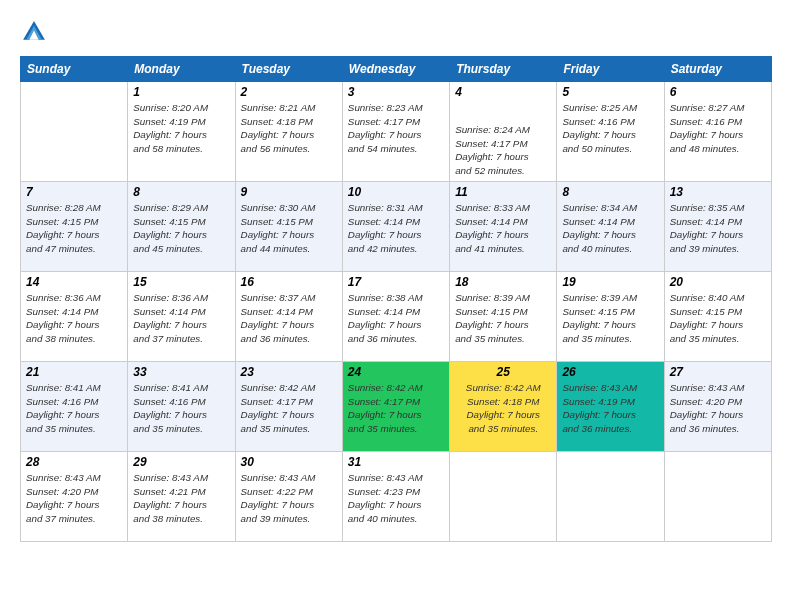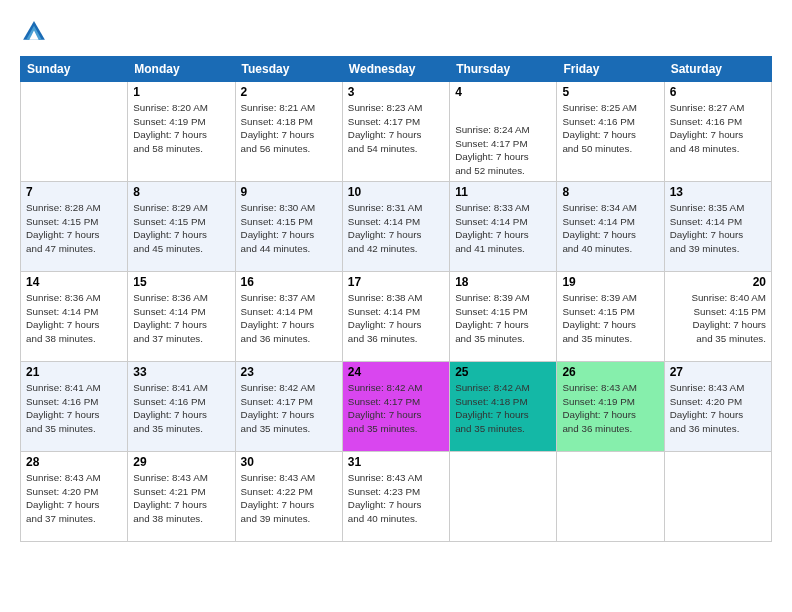--- a/index.html
+++ b/index.html
@@ -9,20 +9,21 @@
       width: 792px;
       height: 612px;
       overflow: hidden;
     }
     .page {
       width: 792px;
       height: 453px;
       padding: 18px 20px 10px 20px;
       display: flex;
       flex-direction: column;
+      font-style: italic;
     }
     .header {
       display: flex;
       justify-content: space-between;
       align-items: flex-start;
       margin-bottom: 10px;
     }
     .logo {
       display: flex;
       align-items: center;
@@ -267,21 +268,21 @@
 Daylight: 7 hours
 and 35 minutes.</div>
           </td>
           <td style="background-color: rgb(255, 255, 255);">
             <span class="day-num">19</span>
             <div class="day-info" style="white-space: pre-line;">Sunrise: 8:39 AM
 Sunset: 4:15 PM
 Daylight: 7 hours
 and 35 minutes.</div>
           </td>
-          <td style="background-color: rgb(255, 255, 255); text-align: right;">
+          <td style="background-color: rgb(255, 255, 255);">
             <span class="day-num">20</span>
             <div class="day-info" style="white-space: pre-line;">Sunrise: 8:40 AM
 Sunset: 4:15 PM
 Daylight: 7 hours
 and 35 minutes.</div>
           </td>
         </tr>
         <tr>
           <td style="background-color: rgb(238, 243, 251); margin-left: 21px;">
             <span class="day-num">21</span>
@@ -297,35 +298,35 @@
 Daylight: 7 hours
 and 35 minutes.</div>
           </td>
           <td style="background-color: rgb(238, 243, 251);">
             <span class="day-num">23</span>
             <div class="day-info" style="white-space: pre-line;">Sunrise: 8:42 AM
 Sunset: 4:17 PM
 Daylight: 7 hours
 and 35 minutes.</div>
           </td>
-          <td style="background-color: #d946ef;">
+          <td style="background-color: #22c55e;">
             <span class="day-num">24</span>
             <div class="day-info" style="white-space: pre-line;">Sunrise: 8:42 AM
 Sunset: 4:17 PM
 Daylight: 7 hours
 and 35 minutes.</div>
           </td>
-          <td style="background-color: #14b8a6;">
+          <td style="background-color: #fde047; text-align: center;">
             <span class="day-num">25</span>
             <div class="day-info" style="white-space: pre-line;">Sunrise: 8:42 AM
 Sunset: 4:18 PM
 Daylight: 7 hours
 and 35 minutes.</div>
           </td>
-          <td style="background-color: #86efac;">
+          <td style="background-color: #14b8a6;">
             <span class="day-num">26</span>
             <div class="day-info" style="white-space: pre-line;">Sunrise: 8:43 AM
 Sunset: 4:19 PM
 Daylight: 7 hours
 and 36 minutes.</div>
           </td>
           <td style="background-color: rgb(238, 243, 251);">
             <span class="day-num">27</span>
             <div class="day-info" style="white-space: pre-line;">Sunrise: 8:43 AM
 Sunset: 4:20 PM

